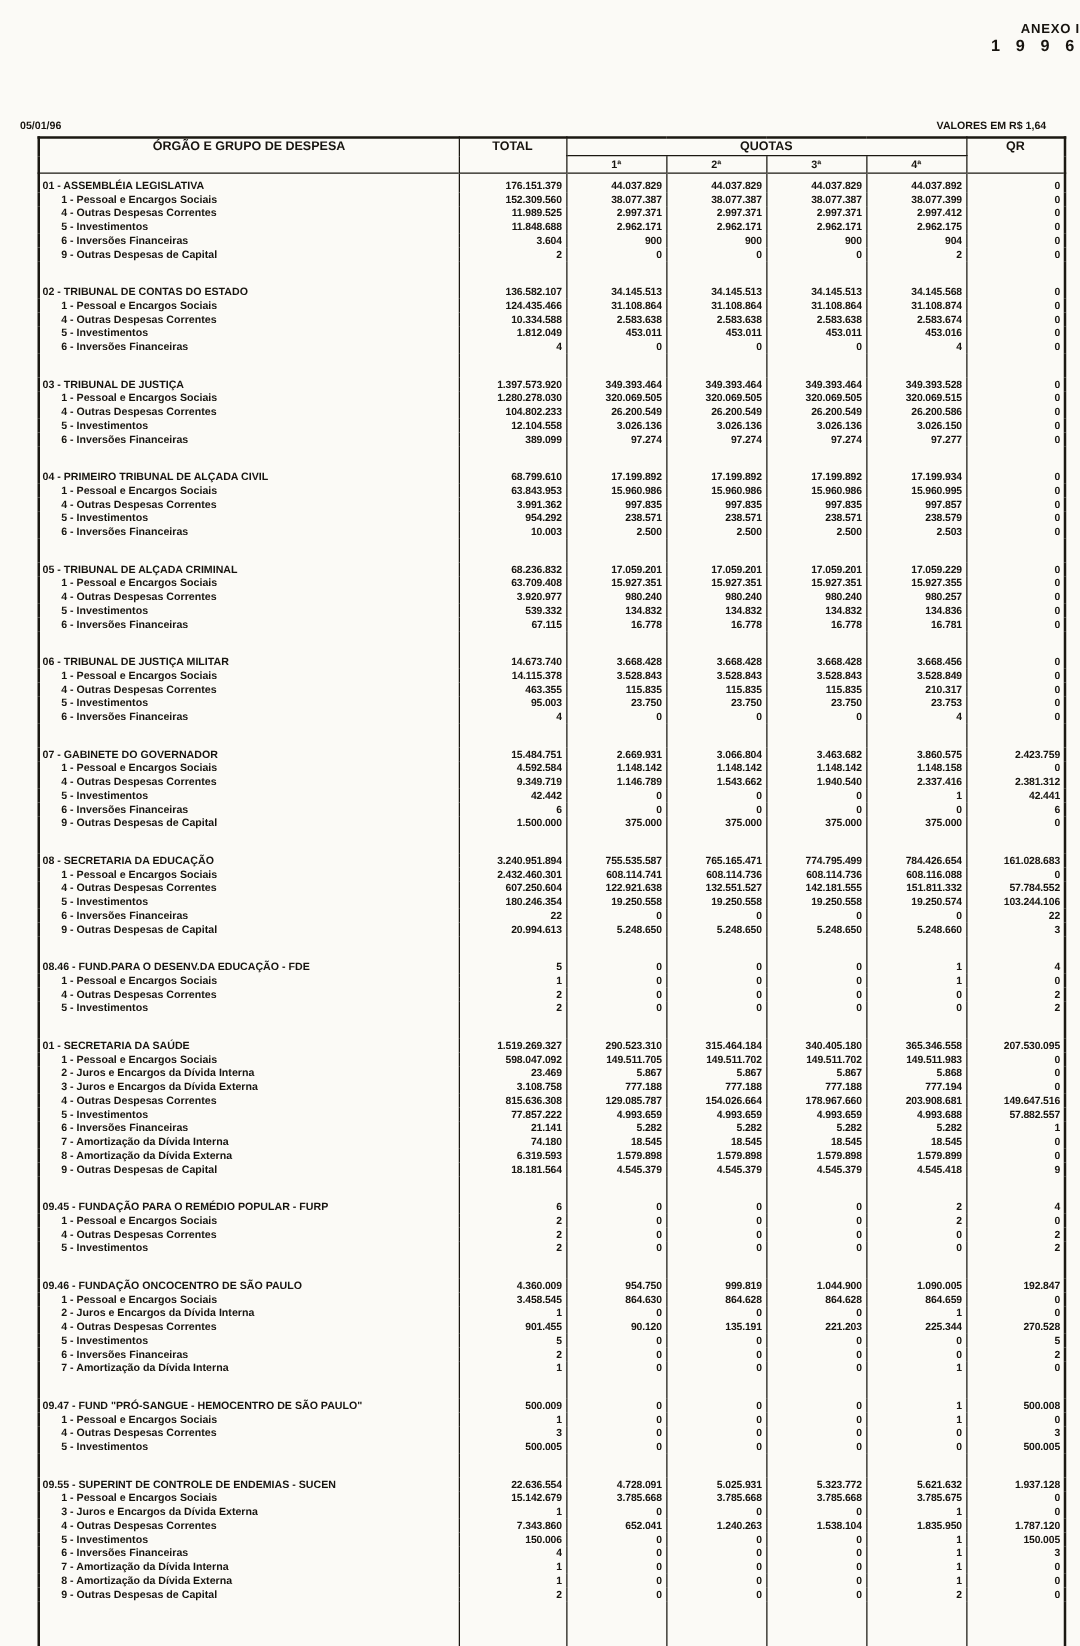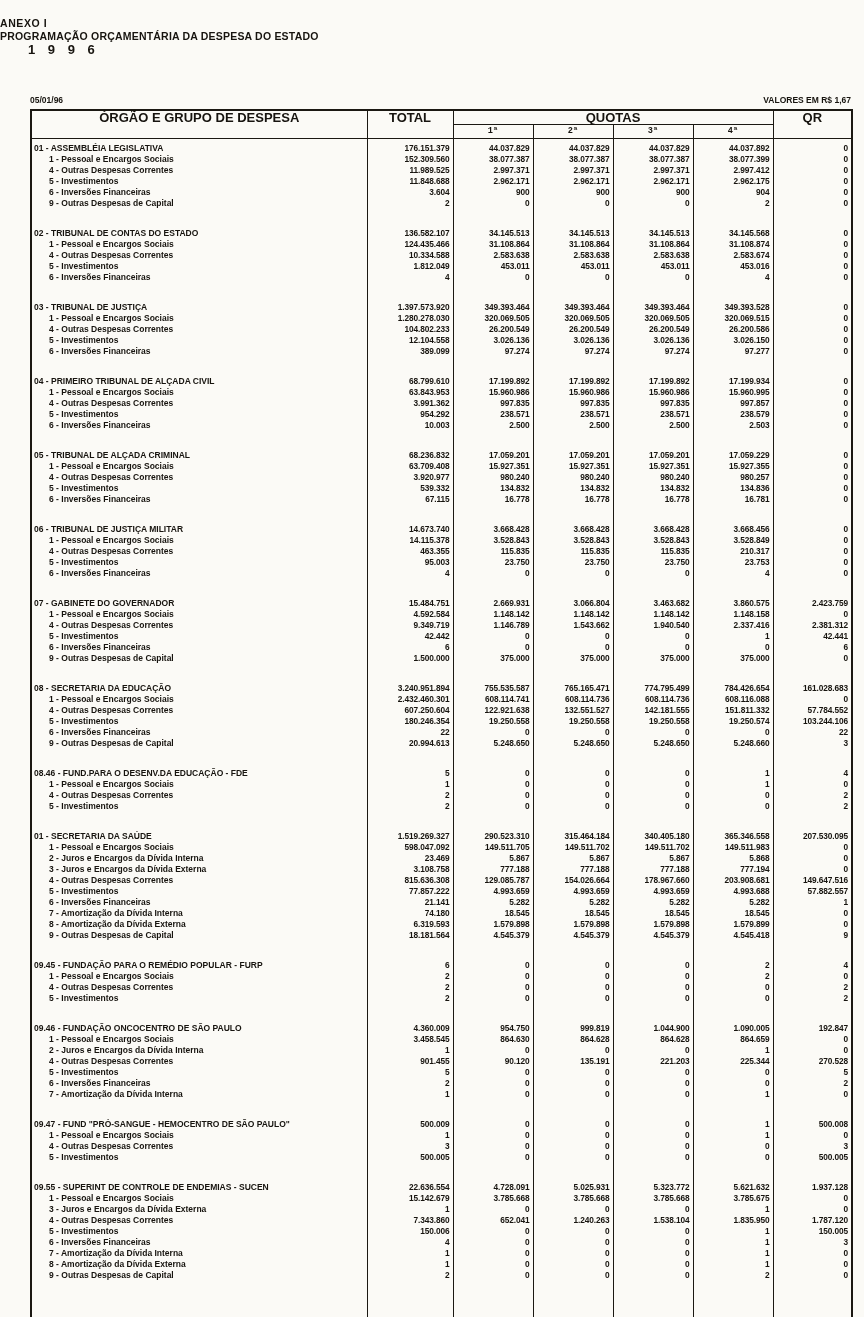--- a/index.html
+++ b/index.html
@@ -5,77 +5,76 @@
   * { margin:0; padding:0; box-sizing:border-box; }
   html,body { width:864px; background:#fbfaf6; }
   body {
     height:1317px;
     font-family:"Liberation Sans","DejaVu Sans",sans-serif;
     color:#17140f;
     overflow:hidden;
   }
   .page { position:relative; width:864px; height:1317px; overflow:hidden; }
 
-  .title-block { text-align:left; padding-top:17px; font-weight:bold; line-height:12px; }
+  .title-block { text-align:right; padding-top:17px; font-weight:bold; line-height:12px; }
   .title-annex { font-size:10.5px; letter-spacing:0.6px; }
   .title-main  { font-size:10.5px; letter-spacing:0.2px; margin-top:1px; }
   .title-year  { font-size:13px; letter-spacing:4.5px; margin-top:2px;padding-left:28px; }
 
   .meta-row {
-    position:absolute; top:95px; left:30px; width:821px;
+    position:absolute; top:95px; left:16px; width:821px;
     display:flex; justify-content:space-between; align-items:flex-end;
     font-size:8.5px; font-weight:bold;
   }
 
   table.budget {
     position:absolute; top:109px; left:30px; width:821px;
     border-collapse:collapse; table-layout:fixed;
     border:2px solid #1b1812; border-bottom:0;
   }
   col.co-organ { width:336px; }
   col.co-total { width:86px; }
   col.co-q     { width:80px; }
   col.co-qr    { width:79px; }
 
   th, td { border-left:1.4px solid #1b1812; border-right:1.4px solid #1b1812; }
 
   thead th {
-    font-size:13px; font-weight:bold; text-align:center;
+    font-size:10px; font-weight:bold; text-align:center;
     padding:1px 2px; vertical-align:top; line-height:11px;
   }
   thead { border-bottom:1.4px solid #1b1812; }
   th.h-quotas { border-bottom:1.2px solid #1b1812; }
-  tr.quota-sub th { font-size:8.6px; height:12px;font-family:Liberation Mono, monospace; }
+  tr.quota-sub th { font-size:8.6px; height:12px; }
 
   tbody td {
     font-size:8.5px; font-weight:bold; line-height:11px; height:11px;
     padding:0 3px 0 2px; white-space:nowrap; overflow:hidden;
   }
   td.c-num { text-align:right; font-size:8.3px; letter-spacing:-0.1px; }
   td.c-name { text-align:left; }
   td.c-name.indent { padding-left:17px; font-weight:bold; }
   tr.section-row td { font-weight:bold; }
   tr.first-after-head td { padding-top:4px; height:15px; }
   tr.spacer td { height:19px; }
   tr.endspacer td { height:40px; }
 </style>
 </head>
 <body>
 
 <div class="page">
 
   <div class="title-block">
     <div class="title-annex">ANEXO I</div>
-    <div class="title-main">PROGRAMAÇÃO ORÇAMENTÁRIA DA DESPESA DO ESTADO</div>
     <div class="title-year">1 9 9 6</div>
   </div>
 
   <div class="meta-row">
     <span>05/01/96</span>
-    <span>VALORES EM R$ 1,67</span>
+    <span>VALORES EM R$ 1,64</span>
   </div>
 
   <table class="budget">
     <colgroup>
       <col class="co-organ">
         <col class="co-total">
       <col class="co-q">
         <col class="co-q">
         <col class="co-q">
         <col class="co-q">

